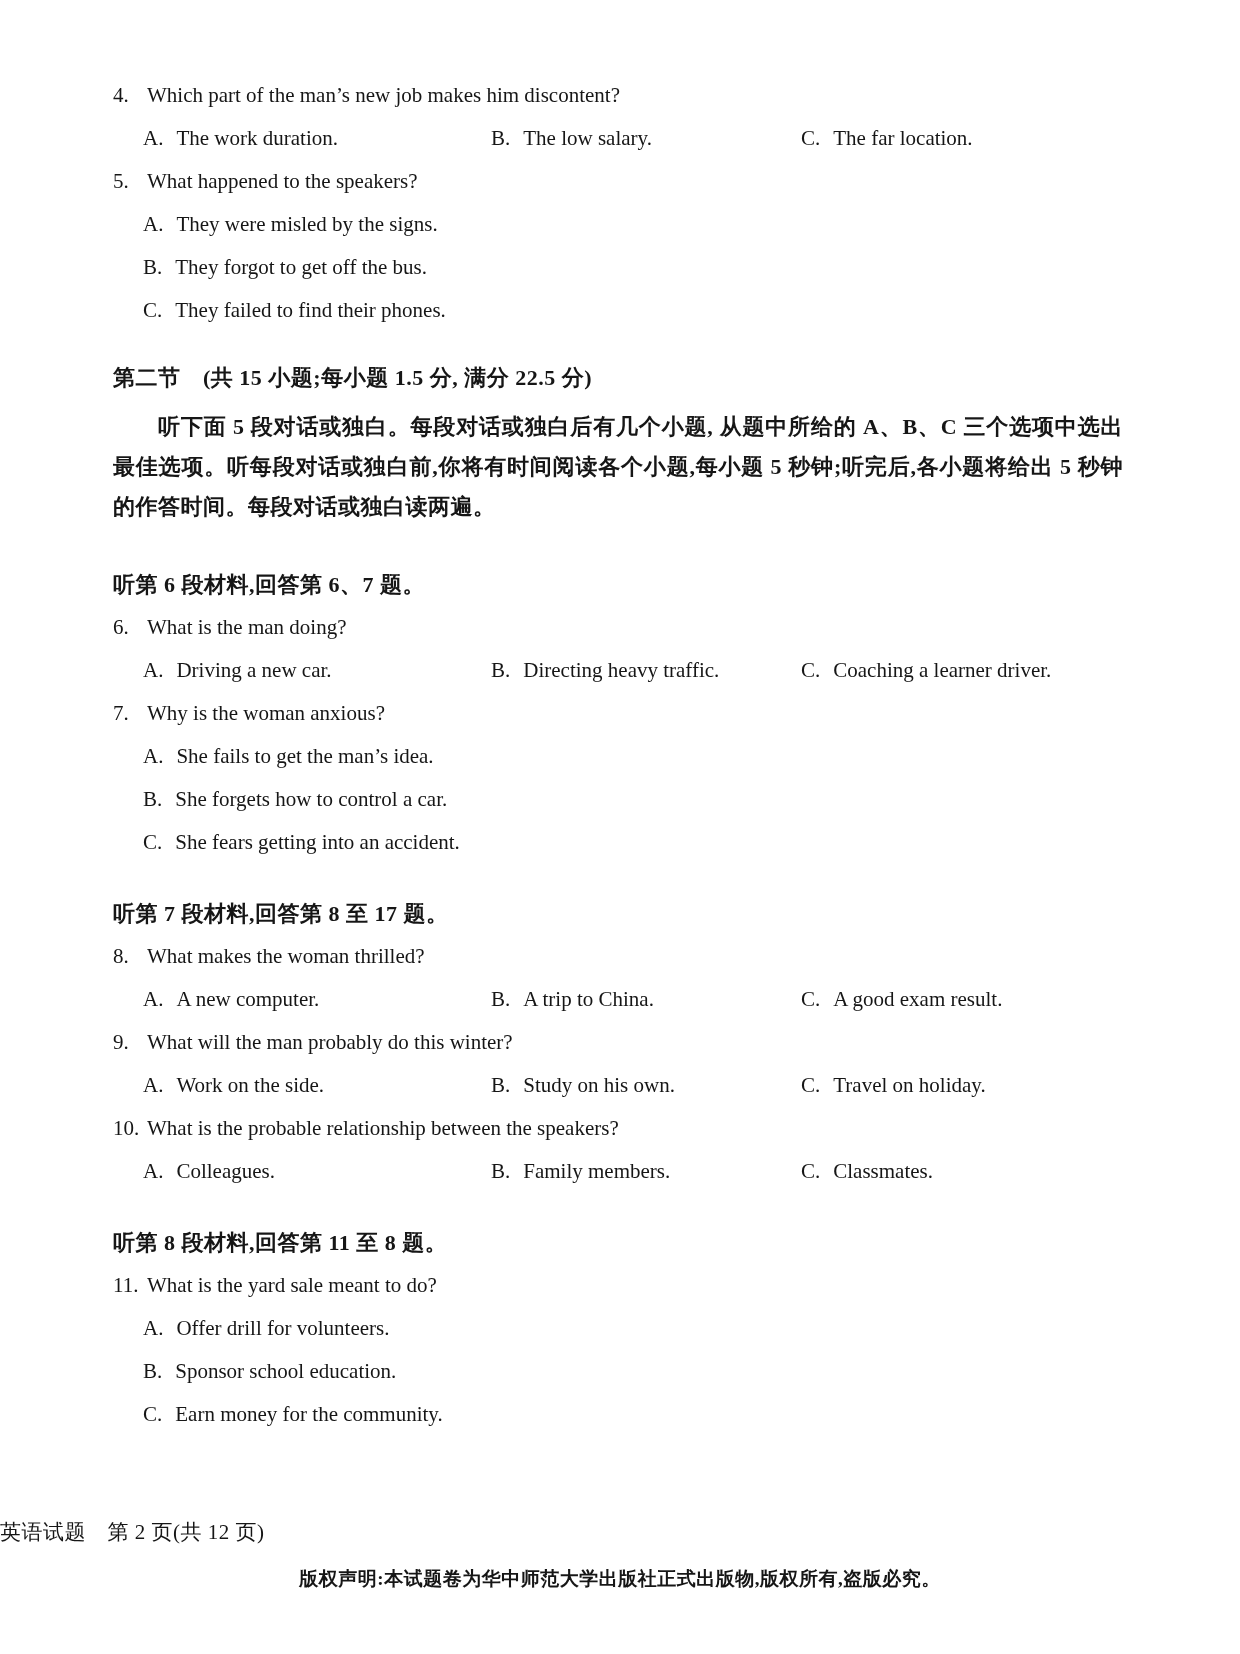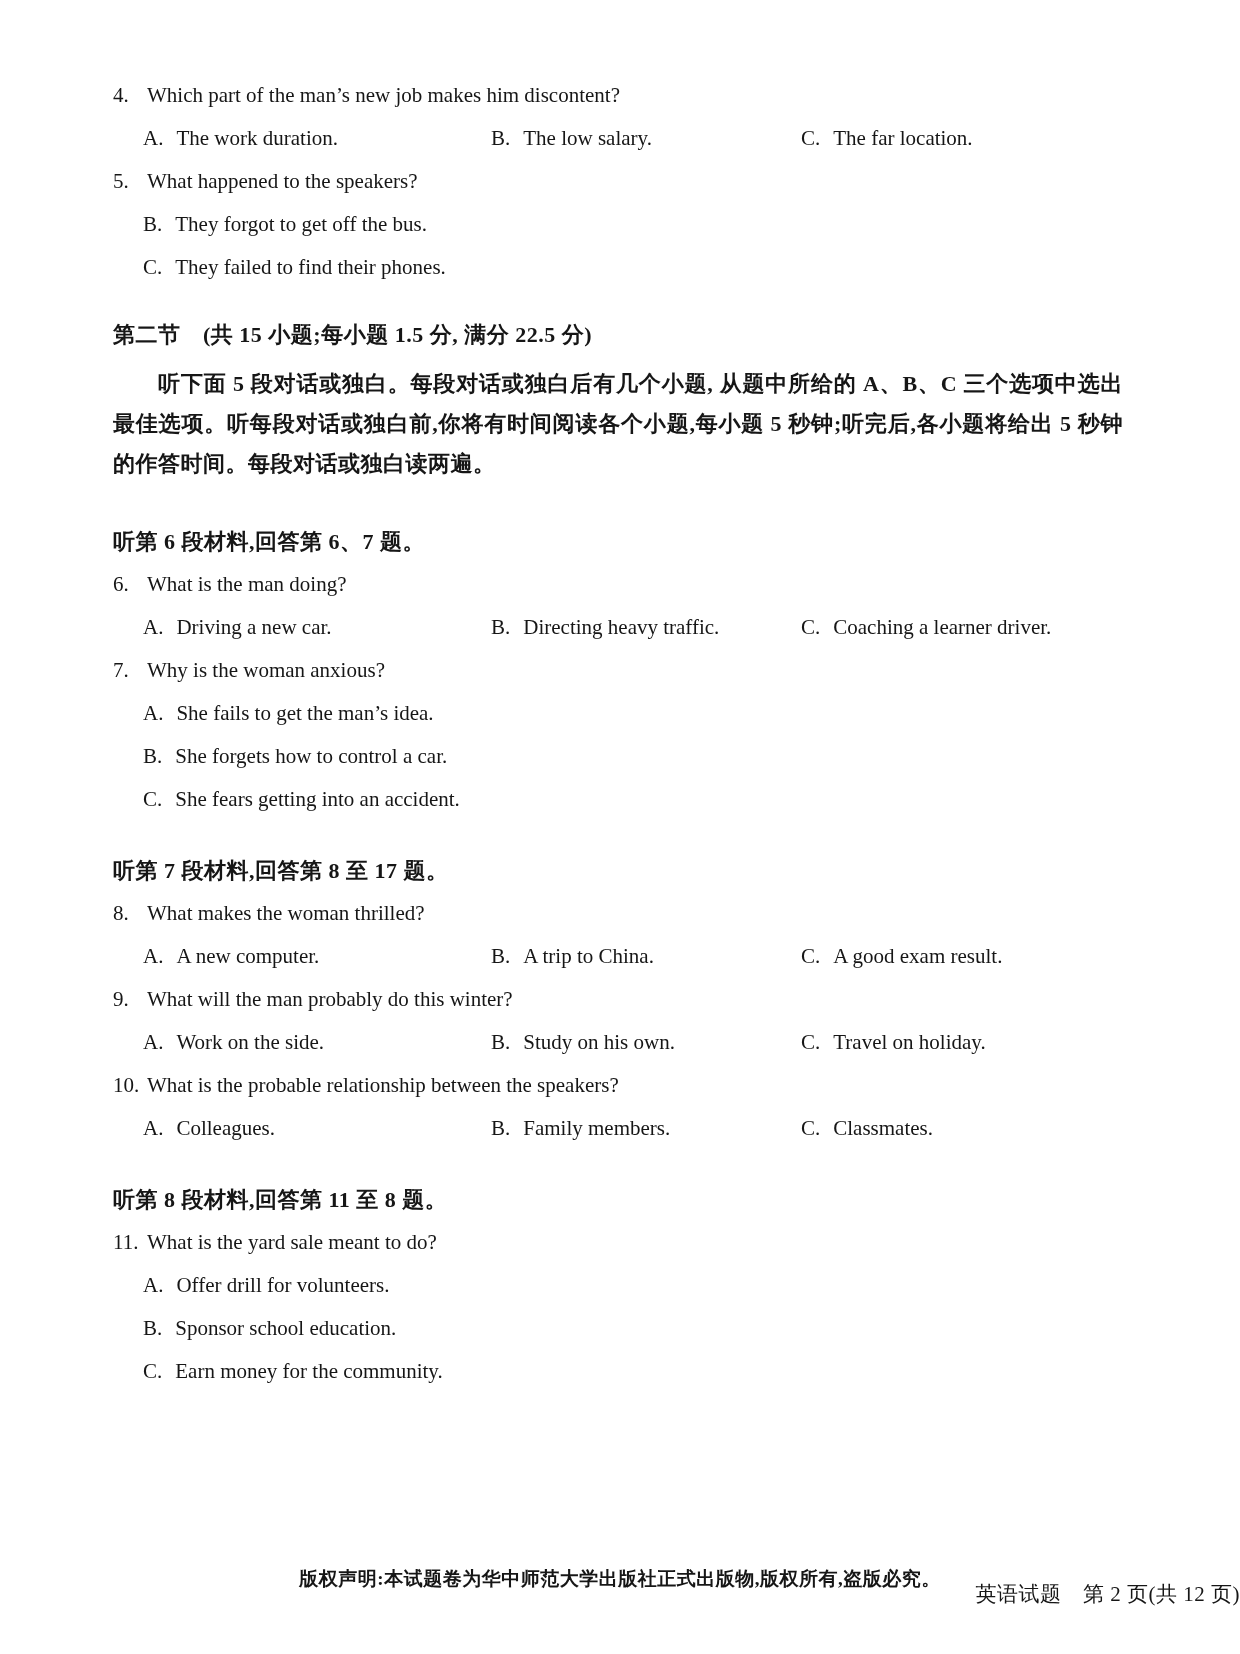--- a/index.html
+++ b/index.html
@@ -62,24 +62,24 @@
     text-align: justify;
     margin-bottom: 18px;
     max-width: 1010px;
   }
   .material-intro {
     font-weight: bold;
     margin-top: 44px;
   }
   .footer-page {
     position: absolute;
-    top: 1580px;
+    top: 1518px;
     left: 0;
     width: 100%;
-    text-align: right;
+    text-align: left;
     font-size: 21px;
     letter-spacing: 0.5px;
   }
   .footer-copyright {
     position: absolute;
     top: 1566px;
     left: 0;
     width: 100%;
     text-align: center;
     font-size: 19px;
@@ -103,20 +103,21 @@
         <span><span class="opt-label">B.</span><span>The low salary.</span></span>
         <span><span class="opt-label">C.</span><span>The far location.</span></span>
       </div>
     </div>
 
     <div>
       <div class="line q-line">
         <span class="q-num">5.</span>
         <span>What happened to the speakers?</span>
       </div>
+      <div class="line opt-line"><span class="opt-label">A.</span><span>They were misled by the signs.</span></div>
       <div class="line opt-line"><span class="opt-label">B.</span><span>They forgot to get off the bus.</span></div>
       <div class="line opt-line"><span class="opt-label">C.</span><span>They failed to find their phones.</span></div>
     </div>
 
     <div class="line cjk section-heading">第二节　(共 15 小题;每小题 1.5 分, 满分 22.5 分)</div>
     <div class="cjk instructions">听下面 5 段对话或独白。每段对话或独白后有几个小题, 从题中所给的 A、B、C 三个选项中选出最佳选项。听每段对话或独白前,你将有时间阅读各个小题,每小题 5 秒钟;听完后,各小题将给出 5 秒钟的作答时间。每段对话或独白读两遍。</div>
 
     <div class="line cjk material-intro">听第 6 段材料,回答第 6、7 题。</div>
 
     <div>

